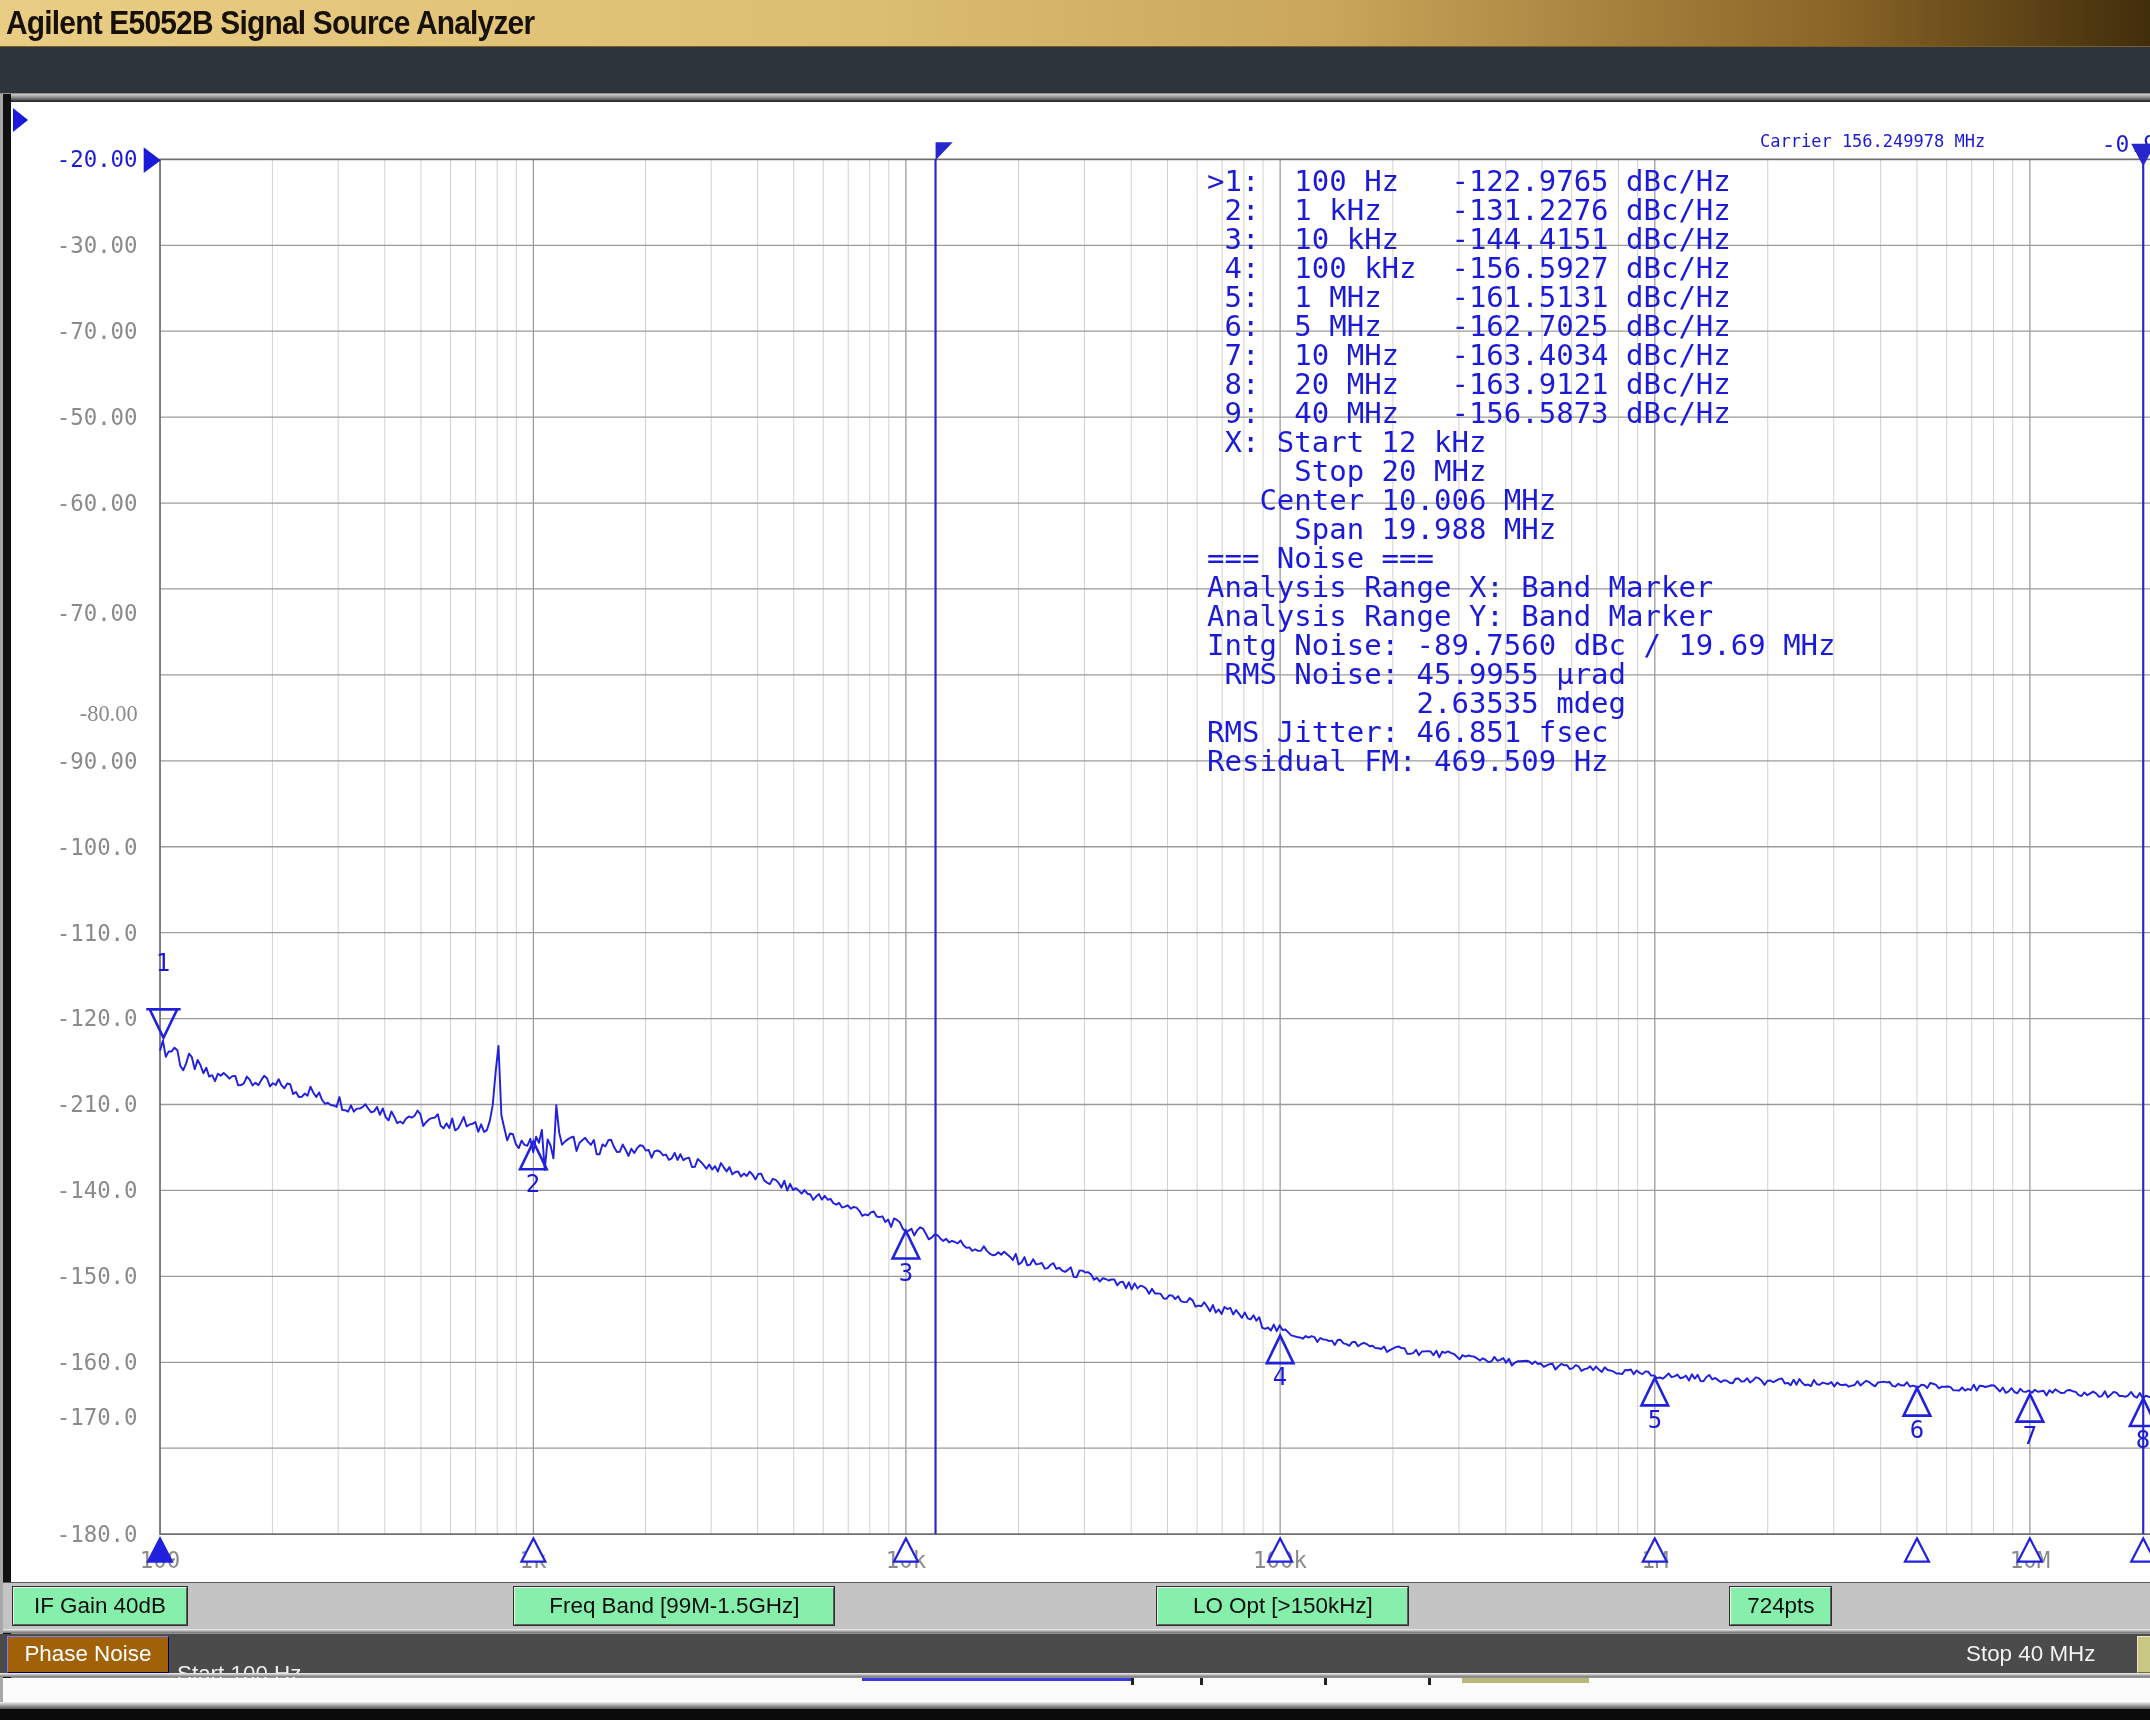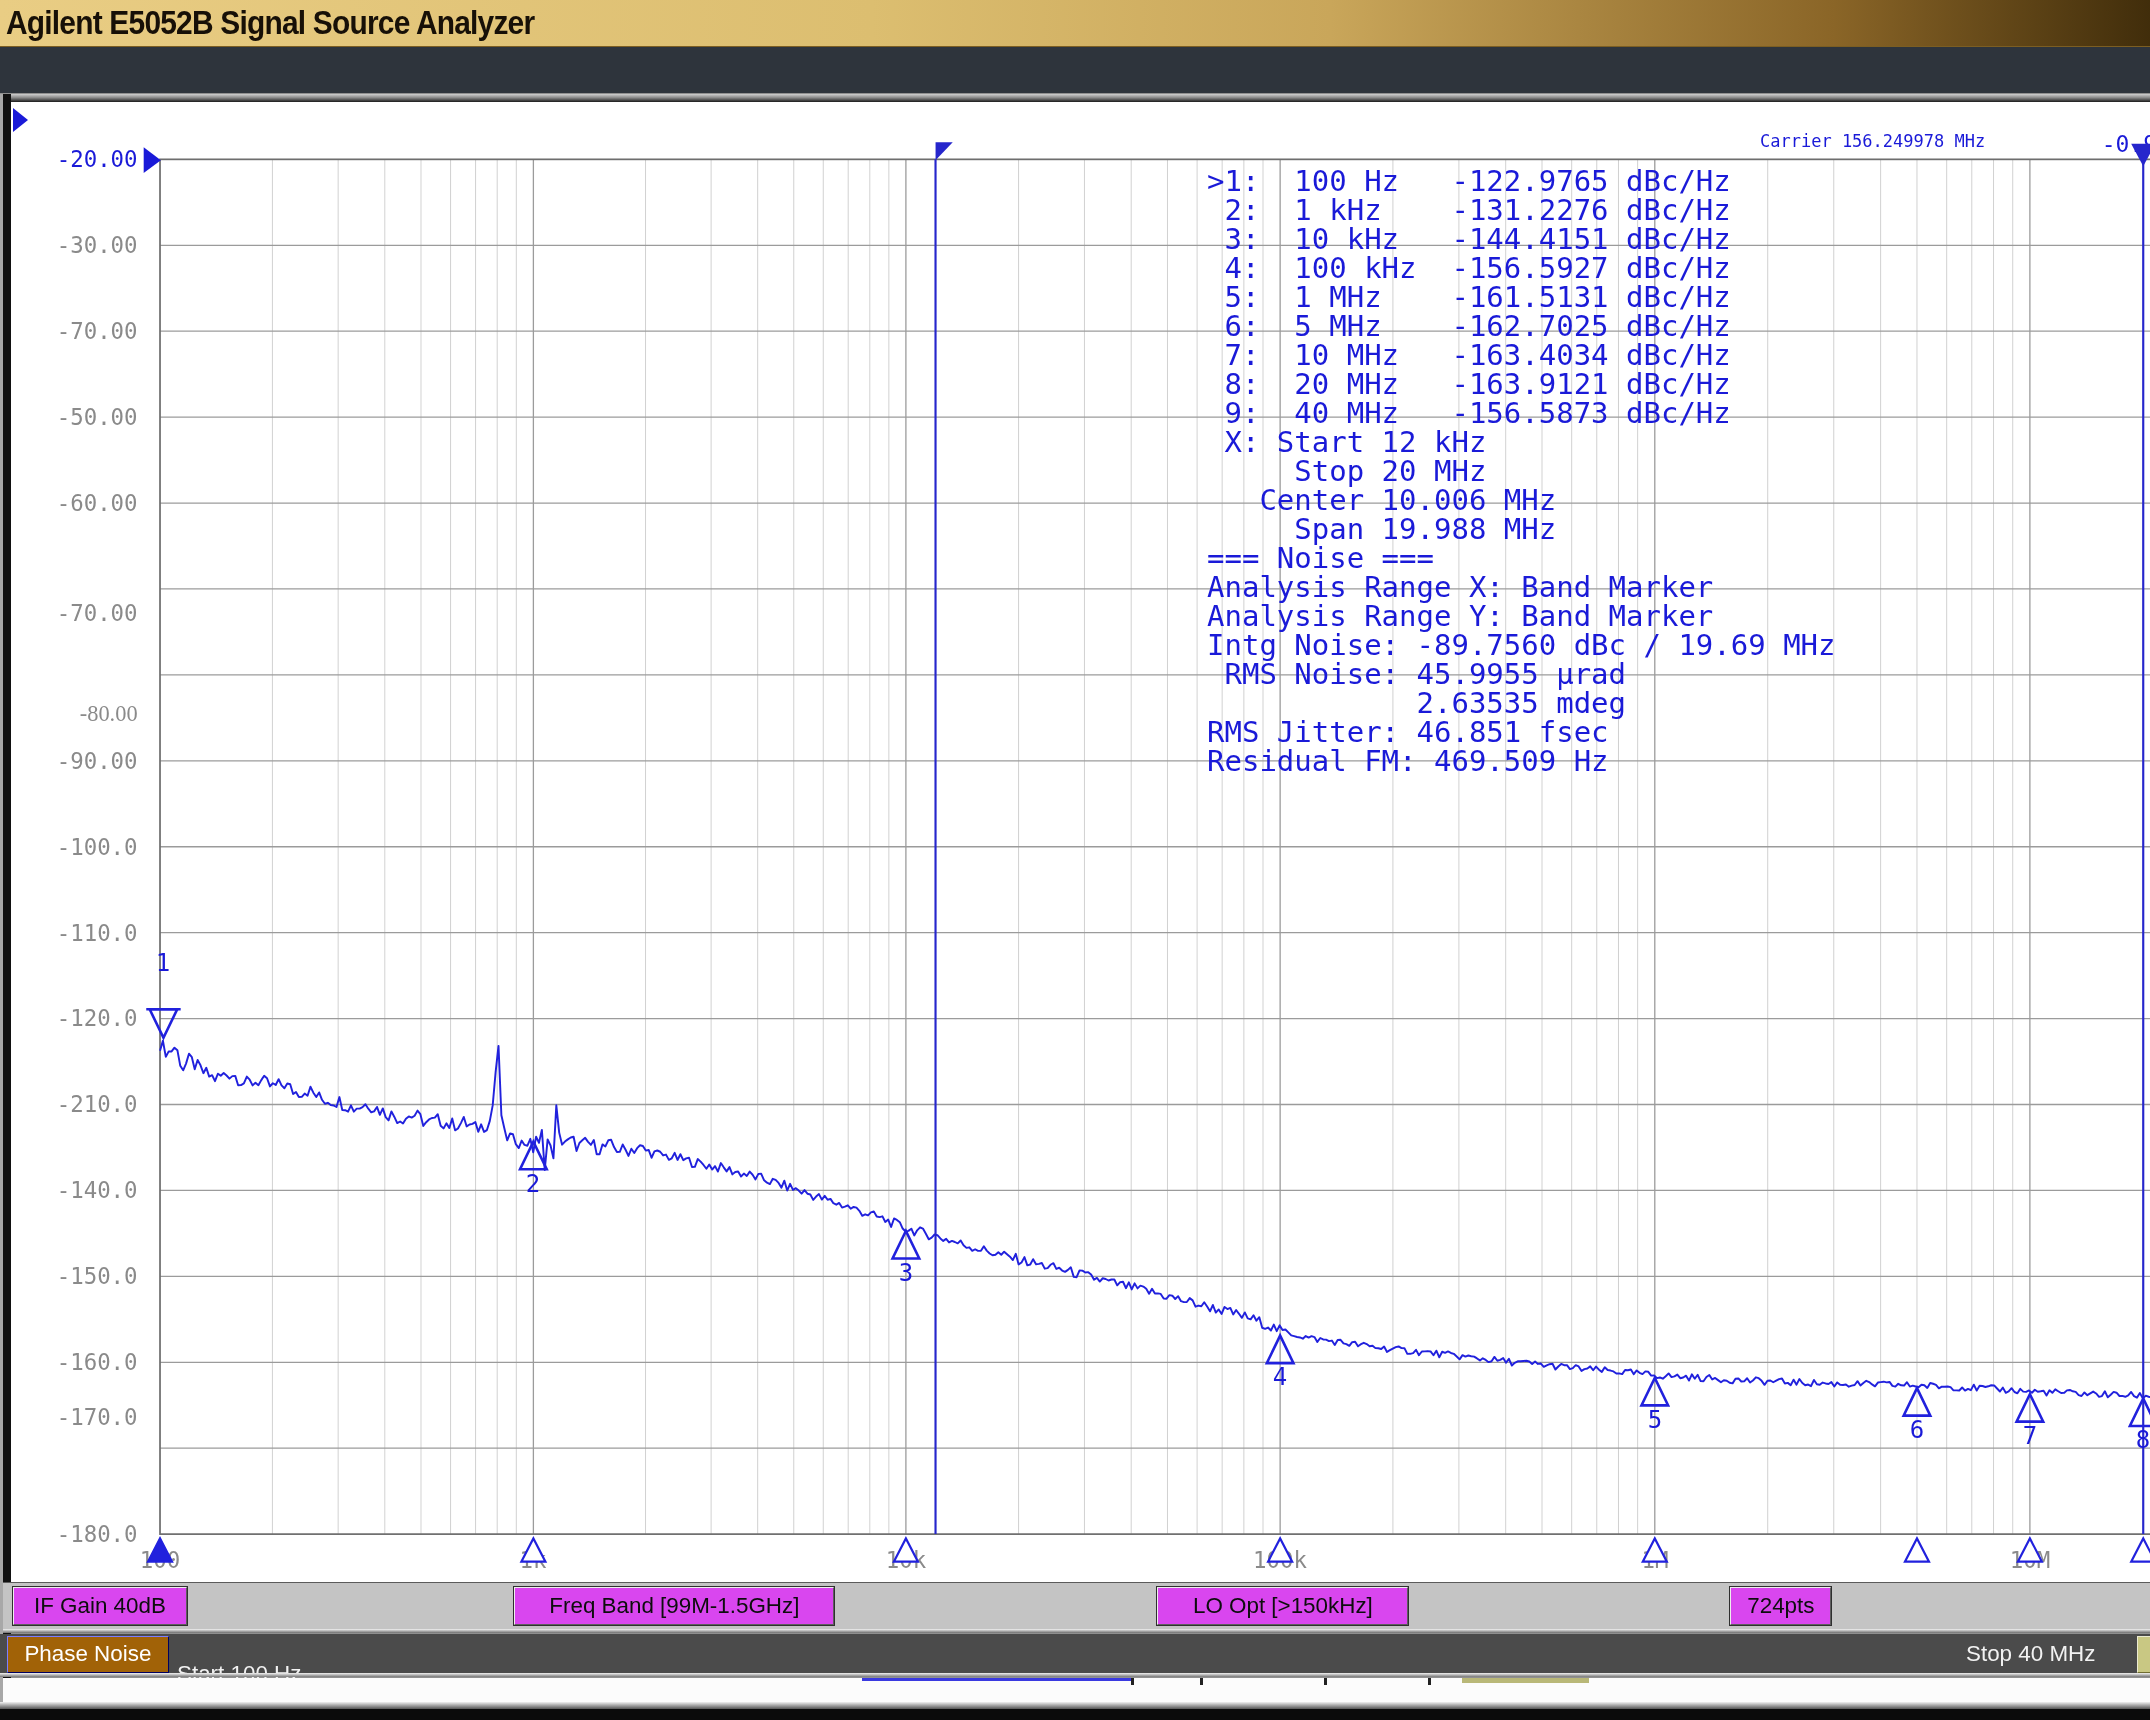--- a/index.html
+++ b/index.html
@@ -22,21 +22,21 @@
   #hdr-arrow{left:13px;top:108px;width:0;height:0;border-top:12px solid transparent;border-bottom:12px solid transparent;border-left:15.5px solid #1a1ad8;}
   #carrier-freq{left:1760px;top:131px;font-size:17px;color:#1a1ad8;white-space:pre;text-align:right;}
   #carrier-power{left:2060px;top:131px;width:194px;text-align:right;font-size:23px;color:#1a1ad8;white-space:pre;}
   #info-block{left:1207px;top:167px;font-size:29px;line-height:29px;color:#1a1ad8;white-space:pre;}
   .ylab{width:129px;left:8.6px;text-align:right;font-size:22.4px;line-height:26px;color:#8a8a8a;white-space:pre;}
   .xlab{font-size:22.4px;line-height:24px;color:#8a8a8a;white-space:pre;transform:translateX(-50%);}
   .mnum{font-size:24px;line-height:25px;color:#1a1ad8;transform:translateX(-50%);}
   svg.layer{left:0;top:0;pointer-events:none;}
   
   #statusbar1{left:3.4px;top:1582px;width:2284px;height:47px;background:#c4c4c4;border-top:1.3px solid #5b5b5b;}
-  .sbtn{position:absolute;top:4.3px;height:36px;background:#d946ef;
+  .sbtn{position:absolute;top:4.3px;height:36px;background:#86efac;
     border-top:1.7px solid #eeeeee;border-left:1.7px solid #eeeeee;border-right:1.7px solid #5e5e5e;border-bottom:1.7px solid #5e5e5e;
     outline:0.9px solid #2f2f2f;font-family:"Liberation Sans",sans-serif;font-size:22.4px;color:#0d0d0d;
     display:flex;align-items:center;justify-content:center;white-space:nowrap;}
   #sep1{left:3.4px;top:1629px;width:2284px;height:4.3px;background:linear-gradient(180deg,#f4f4f4,#6f6f6f);}
   
   #statusbar2{left:0px;top:1634px;width:2294px;height:40px;background:#4b4b4b;
      font-family:"Liberation Sans",sans-serif;color:#f2f2f2;}
   #btn-phase{position:absolute;left:6.9px;top:1.7px;width:160px;height:35px;background:#a16207;
     border-top:1.7px solid #7d7dff;border-left:1.7px solid #7d7dff;border-right:1.7px solid #000060;border-bottom:1.7px solid #000060;
     display:flex;align-items:center;justify-content:center;font-size:22.4px;color:#ffffff;white-space:nowrap;}

